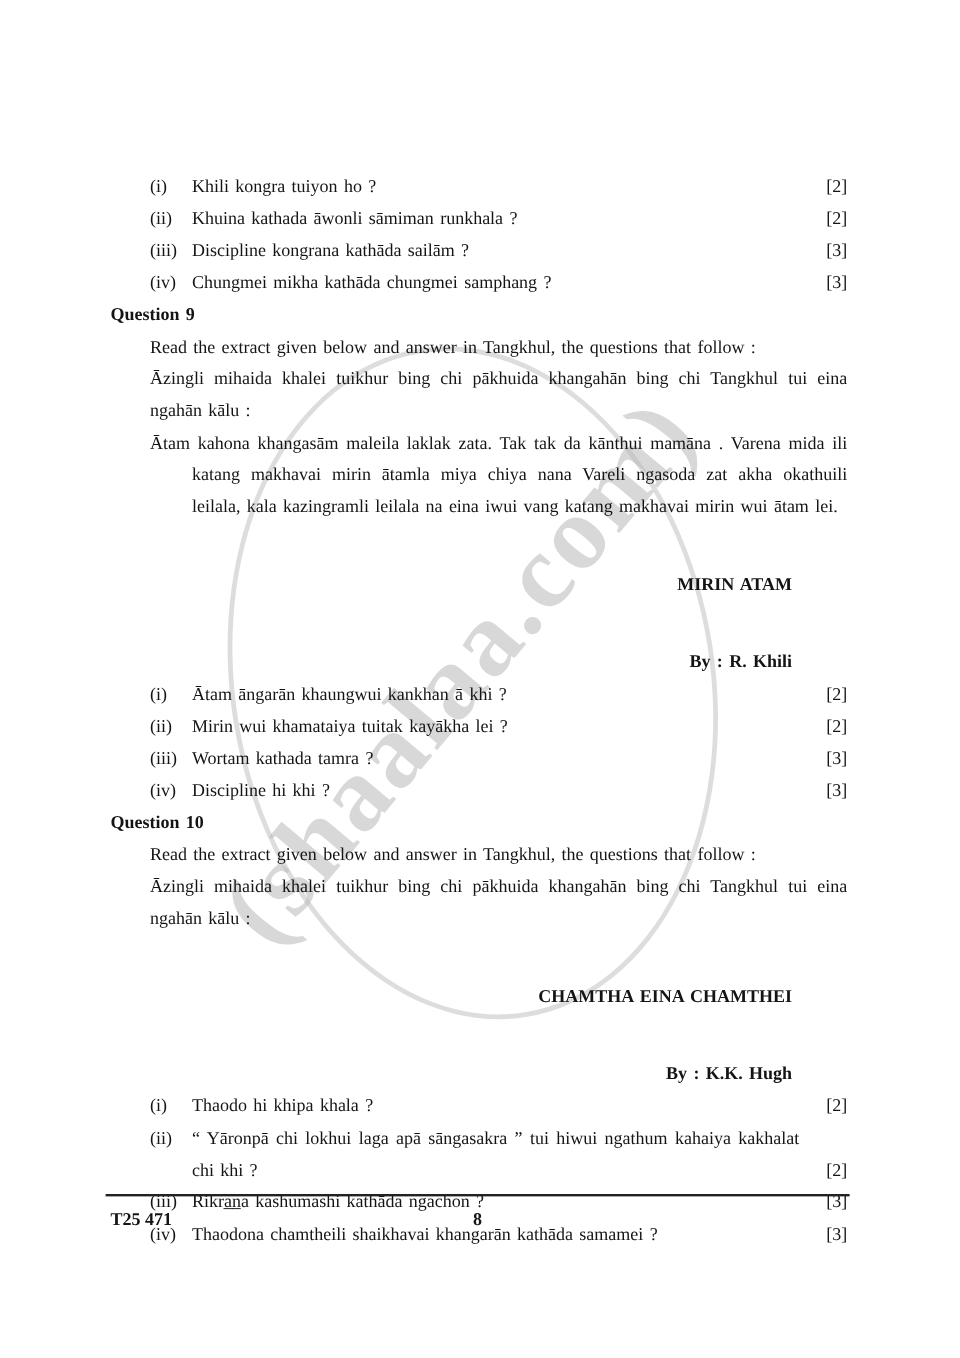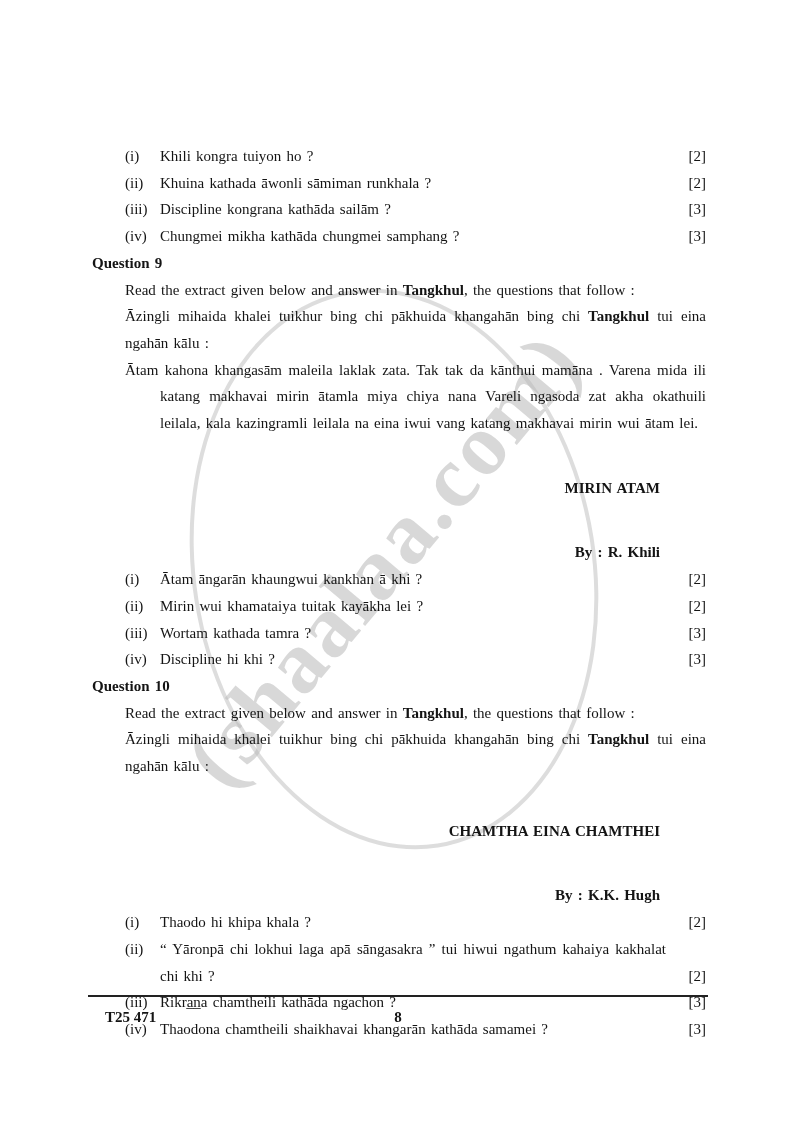--- a/index.html
+++ b/index.html
@@ -26,28 +26,28 @@
     font-size:15px; line-height:26.7px; word-spacing:1.5px;
   }
   .q-heading { margin-left:-33px; font-weight:bold; }
   .para { text-align:justify; }
   .extract { text-align:justify; padding-left:35px; text-indent:-35px; }
   .attrib { text-align:right; padding-right:46px; font-weight:bold;margin-top:38px; }
   .item { display:flex; }
   .item .num { flex:0 0 35px; }
   .item .txt { flex:1 1 auto; text-align:justify; }
   .item .mark { flex:0 0 40px; text-align:right; align-self:flex-end; }
-  b { font-weight:bold; }
+  b { font-weight:normal; }
   
   .footer-line {
     position:absolute; left:88px; top:995px; width:620px; height:0;
     border-top:2px solid #222; z-index:2;
   }
   .footer-code {
-    position:absolute; left:105px; top:1004px; font-size:15px;
+    position:absolute; left:92px; top:1004px; font-size:15px;
     line-height:26.7px; font-weight:bold; z-index:2;
     font-family:"Liberation Serif","DejaVu Serif",serif;
   }
   .footer-page {
     position:absolute; left:0; top:1004px; width:796px; text-align:center;
     font-size:15px; line-height:26.7px; font-weight:bold; z-index:2;
     font-family:"Liberation Serif","DejaVu Serif",serif;
   }
 </style>
 </head>
@@ -120,21 +120,21 @@
       <span class="txt">Thaodo hi khipa khala ?</span>
       <span class="mark">[2]</span>
     </div>
     <div class="item">
       <span class="num">(ii)</span>
       <span class="txt">“ Yāronpā chi lokhui laga apā sāngasakra ” tui hiwui ngathum kahaiya kakhalat chi khi ?</span>
       <span class="mark">[2]</span>
     </div>
     <div class="item">
       <span class="num">(iii)</span>
-      <span class="txt">Rikra̲n̲a chamtheili kathāda ngachon ?</span>
+      <span class="txt">Rikra̲n̲a kashumashi kathāda ngachon ?</span>
       <span class="mark">[3]</span>
     </div>
     <div class="item">
       <span class="num">(iv)</span>
       <span class="txt">Thaodona chamtheili shaikhavai khangarān kathāda samamei ?</span>
       <span class="mark">[3]</span>
     </div>
 
   </div>
 

